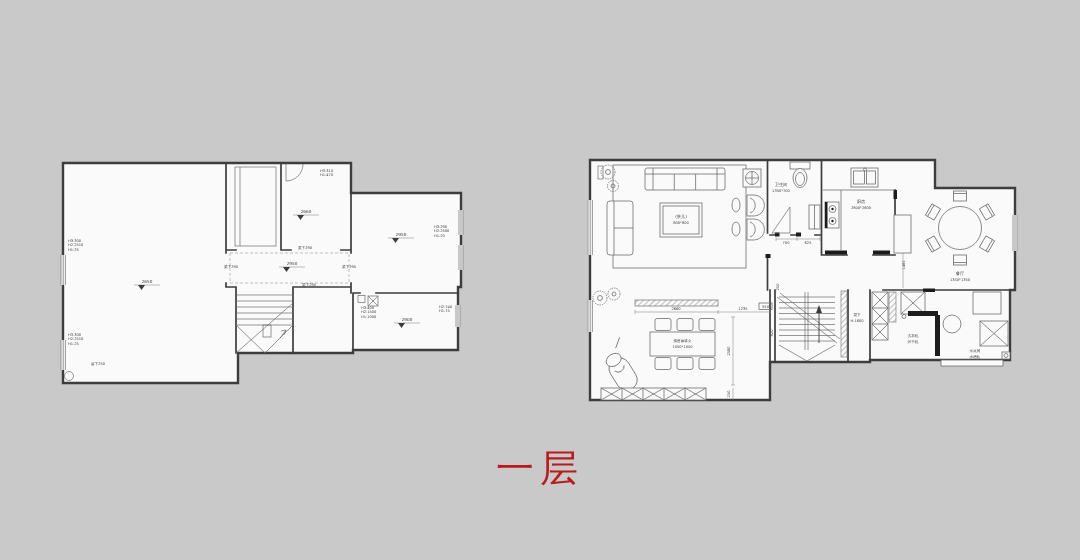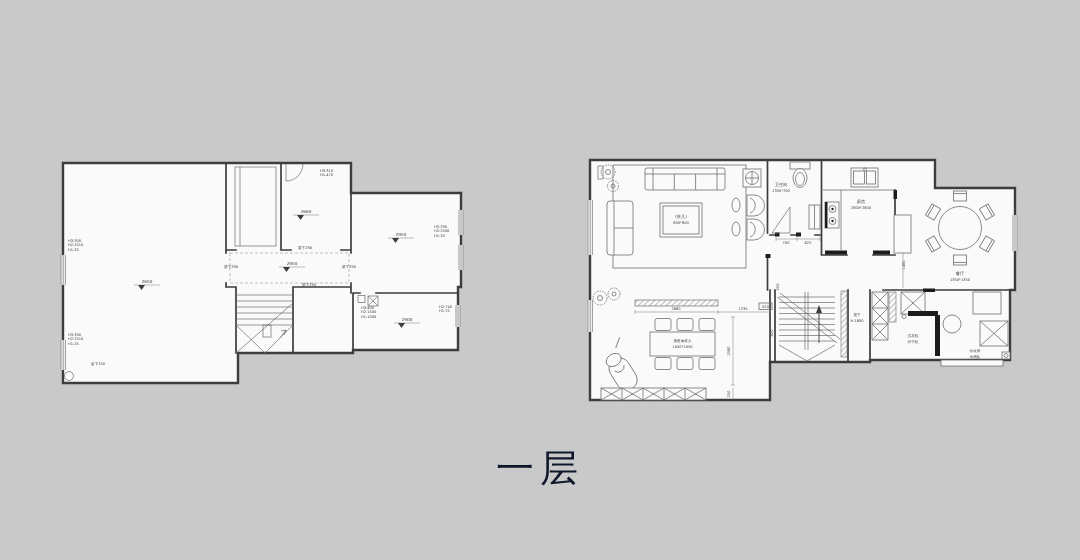--- a/index.html
+++ b/index.html
@@ -2,21 +2,21 @@
 <html><head>
 <meta charset="utf-8">
 <style>
   html,body{margin:0;padding:0;}
   body{background:#c9c9c9;font-family:"DejaVu Sans","Liberation Sans",sans-serif;}
   #canvas{position:relative;width:1080px;height:560px;background:#c9c9c9;overflow:hidden;}
   svg{position:absolute;overflow:visible;}
   #left-plan{left:58px;top:150px;}
   #right-plan{left:583px;top:145px;}
   .title{position:absolute;left:430px;top:443px;width:220px;text-align:center;
-         font-size:38px;color:#0f172a;font-weight:500;letter-spacing:6px;}
+         font-size:38px;color:#b91c1c;font-weight:500;letter-spacing:6px;}
   text{fill:#3c3c3c;font-family:"DejaVu Sans","Liberation Sans",sans-serif;}
   .wall2{stroke:#3d3d3d;stroke-width:1.7;fill:none;stroke-linecap:square;}
   .thin{stroke:#6b6b6b;stroke-width:.7;fill:none;}
   .furn{stroke:#6e6e6e;stroke-width:.8;fill:#fafafa;}
   .furno{stroke:#6e6e6e;stroke-width:.8;fill:none;}
   .dim{stroke:#7a7a7a;stroke-width:.5;}
   .blk{fill:#1c1c1c;stroke:none;}
   .t3{font-size:3.6px;}
   .t4{font-size:4.2px;}
   .paper{fill:#fafafa;stroke:#3d3d3d;stroke-width:2.4;}

